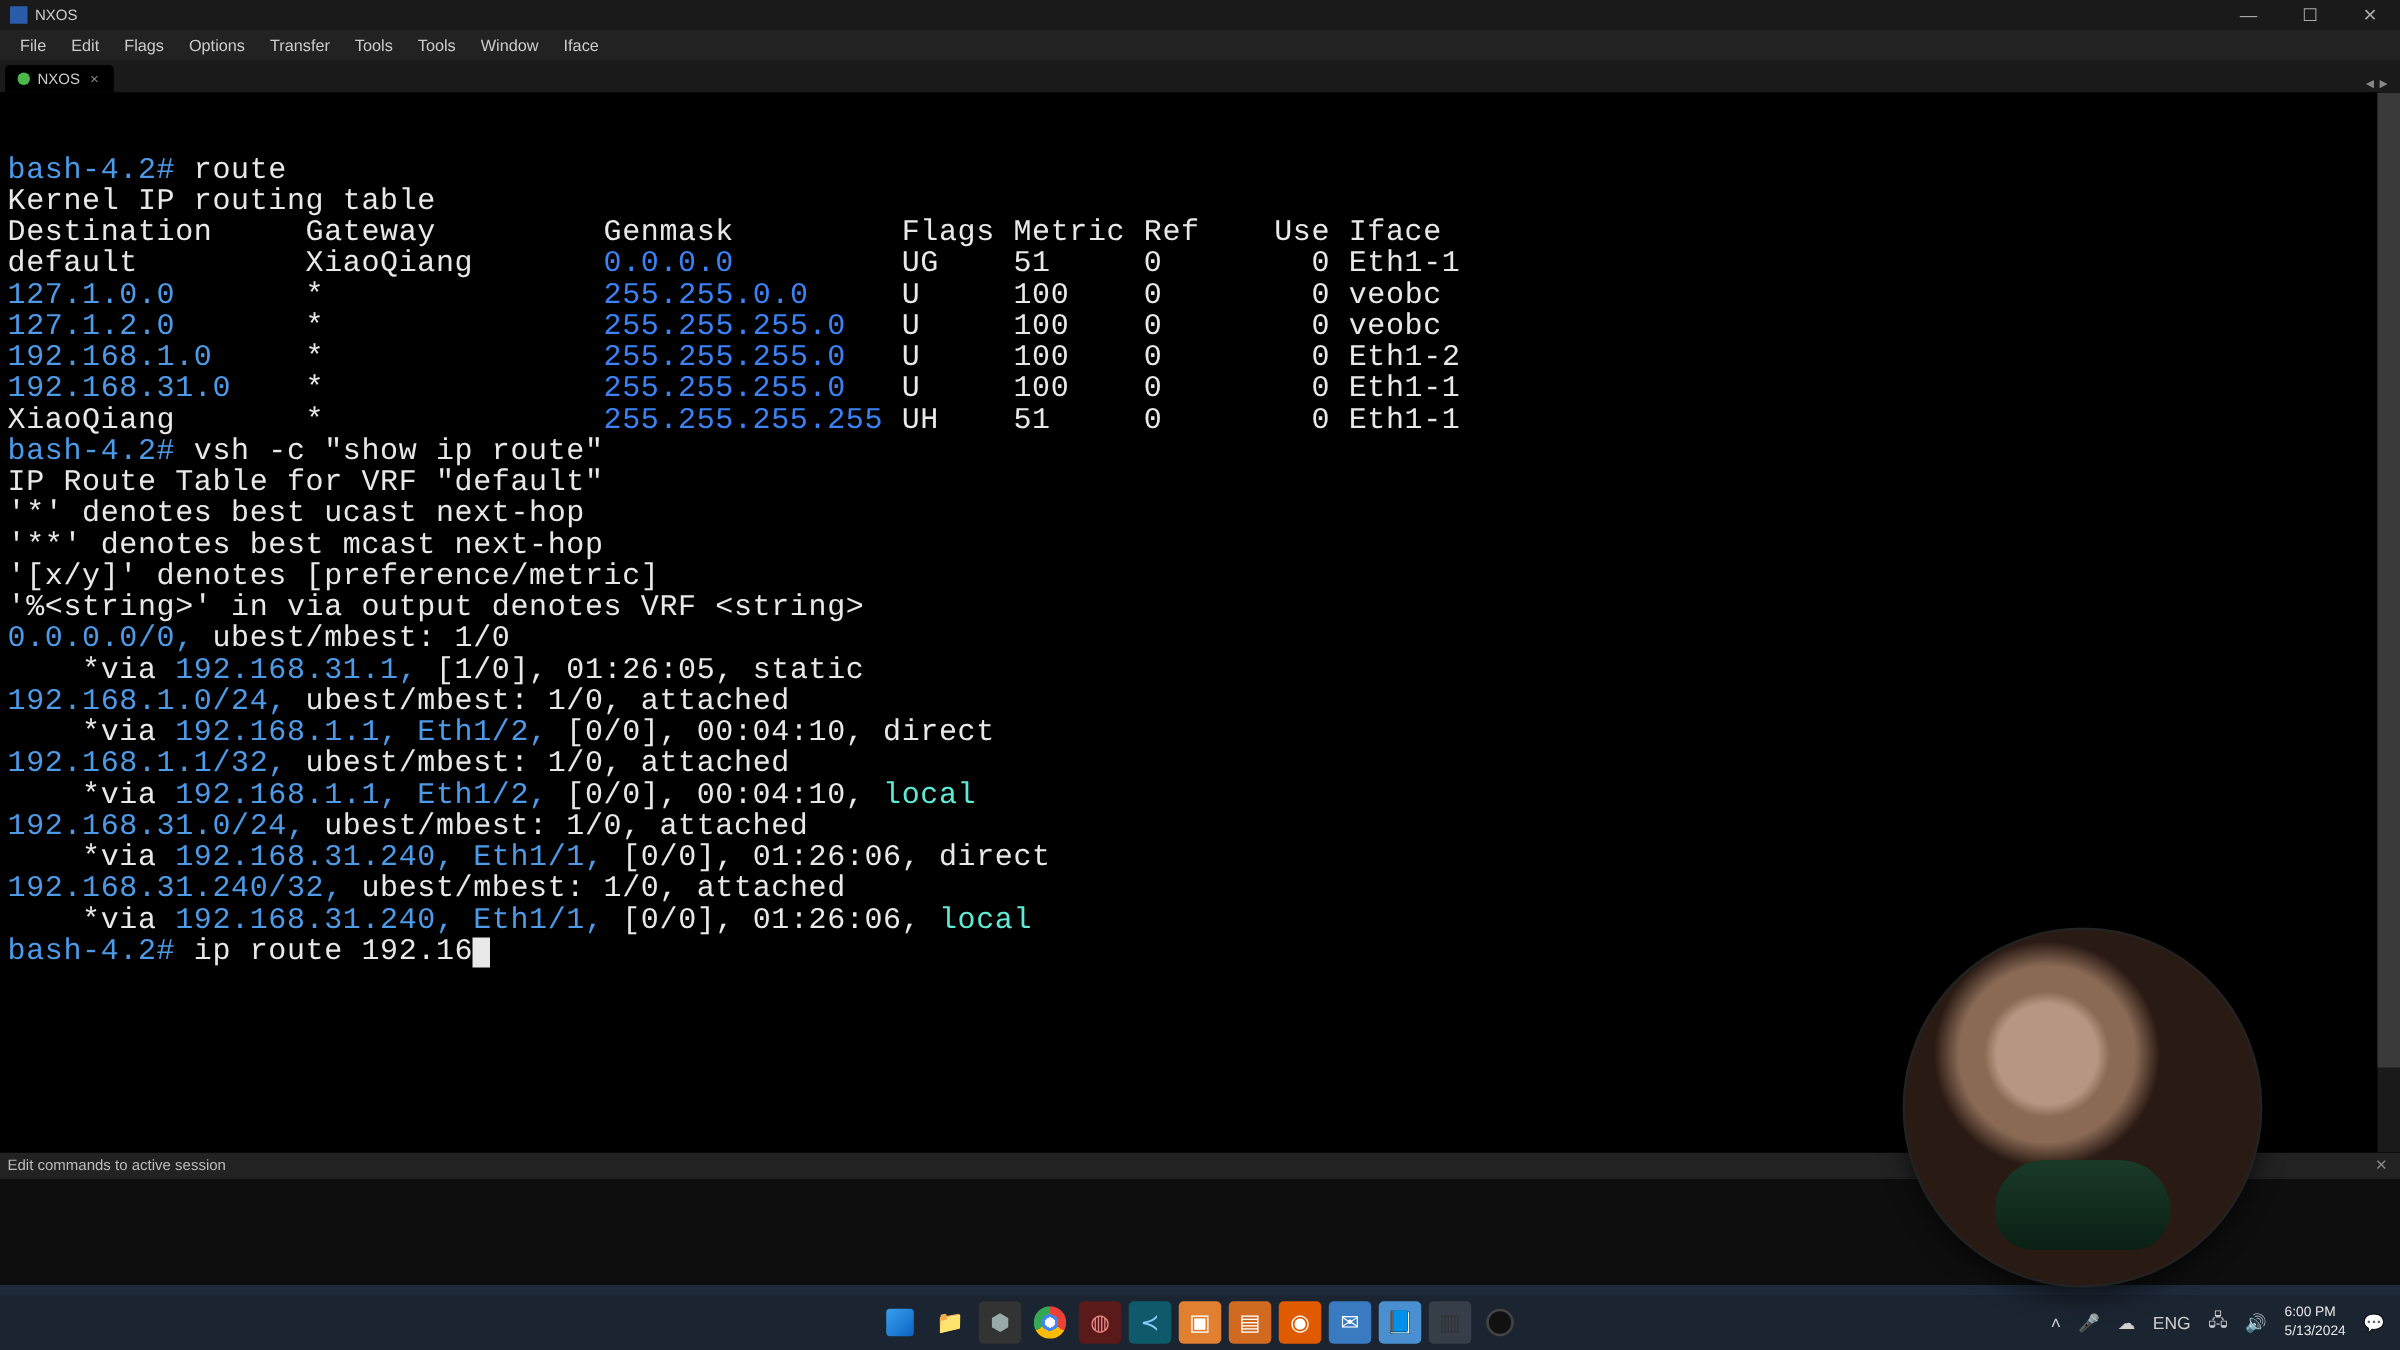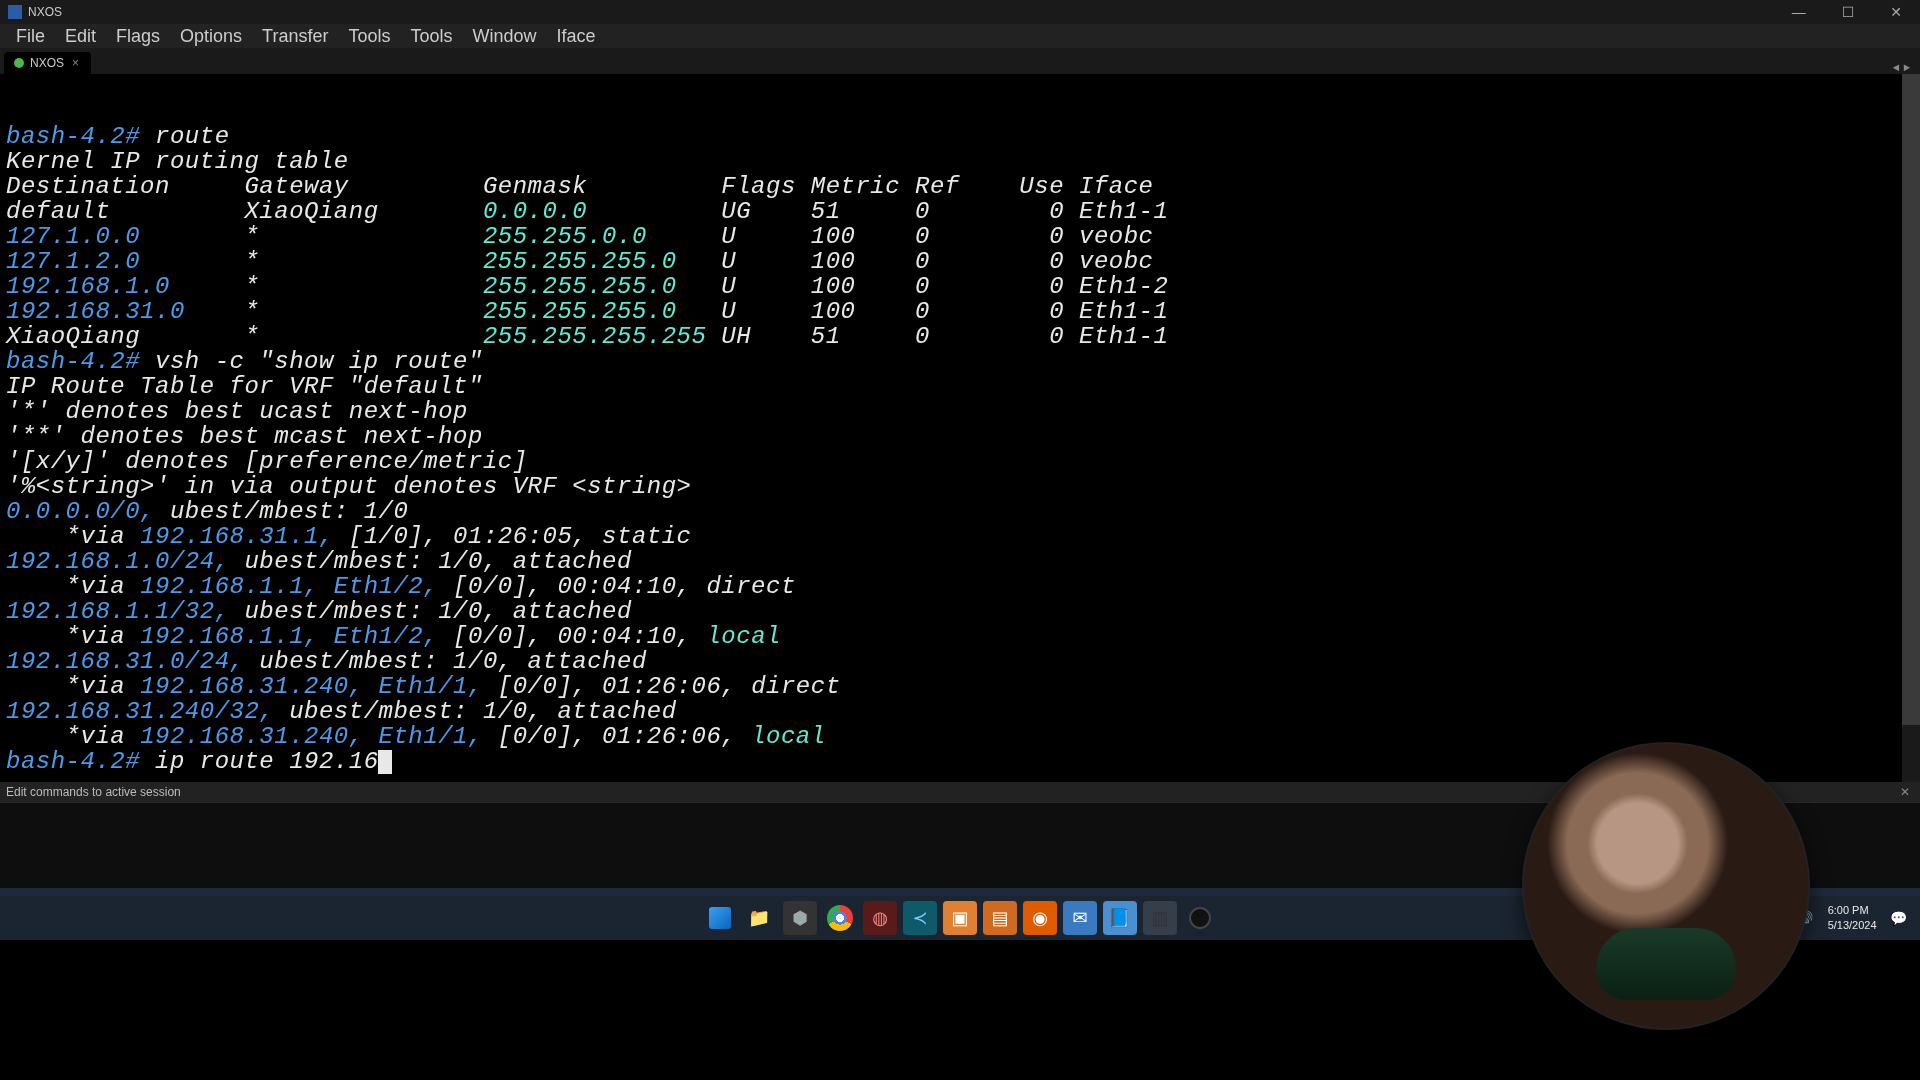--- a/index.html
+++ b/index.html
@@ -33,21 +33,21 @@
     color: #aaa;
   }
   .titlebar .window-controls span { cursor: pointer; padding: 2px 10px; }
   .menubar {
     height: 24px;
     background: #222;
     display: flex;
     align-items: center;
     padding: 0 6px;
     font-family: "Segoe UI", Arial, sans-serif;
-    font-size: 18px;
+    font-size: 13px;
     color: #ccc;
   }
   .menubar .menu-item { padding: 3px 10px; cursor: pointer; }
   .tabbar {
     height: 26px;
     background: #1a1a1a;
     display: flex;
     align-items: flex-end;
     padding: 0 4px;
     justify-content: space-between;
@@ -67,41 +67,40 @@
   }
   .tab .tab-dot {
     width: 10px; height: 10px;
     background: #4ab84a;
     border-radius: 50%;
   }
   .tab .tab-close { color: #888; cursor:pointer; padding:0 2px;}
   .tab-nav-arrows { color:#888; font-size:11px; display:flex; gap:4px; padding-right:6px;}
   .terminal {
     position: relative;
-    height: 708px;
+    height: 848px;
     background: #000;
     font-size: 24px;
     line-height: 25px;
     padding: 0 0 0 6px;
     letter-spacing: 0.5px;
     white-space: pre;
     overflow: hidden;
-    font-style: italic;
   }
   .terminal .scrollbar {
     position:absolute; right:0; top:0; width:18px; height:100%;
     background:#1a1a1a;
   }
   .terminal .scrollbar .thumb {
     position:absolute; top:0; width:100%; height:92%;
     background:#3a3a3a;
   }
   .term-white { color: #e8e8e8; }
   .term-blue { color: #4d9be8; }
-  .term-green { color: #5eead4; }
+  .term-green { color: #3b82f6; }
   .term-yellow { color: #5eead4; }
   .cursor {
     display: inline-block;
     width: 14px; height: 24px;
     background: #e8e8e8;
     vertical-align: bottom;
     margin-left:-1px;
   }
   .status-strip {
     height: 20px;

